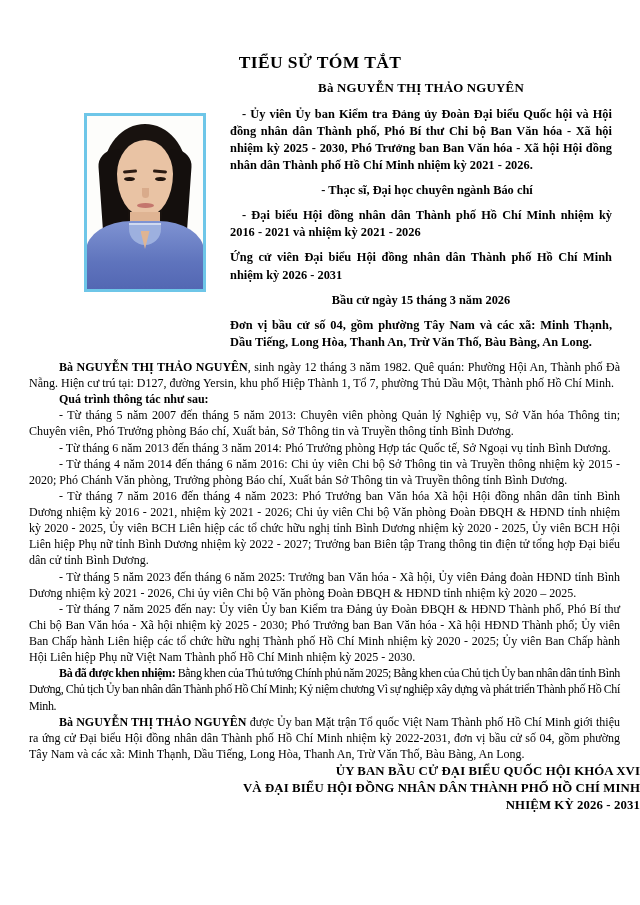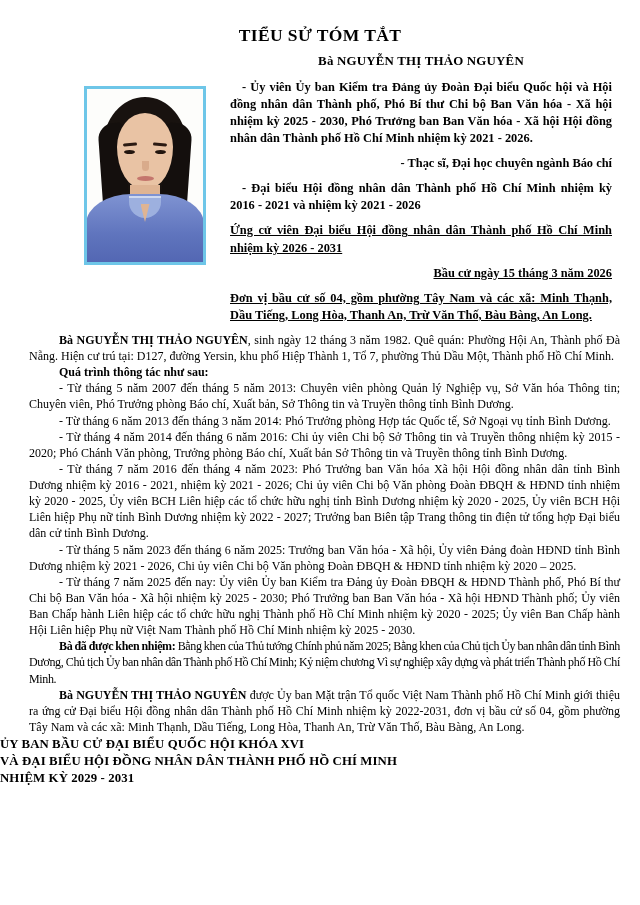--- a/index.html
+++ b/index.html
@@ -24,21 +24,21 @@
     padding: 0;
   }
 
   
   .doc-title {
     text-align: center;
     font-weight: bold;
     font-size: 17.5px;
     letter-spacing: 0.4px;
     margin: 0;
-    padding-top: 25px;
+    padding-top: 52px;
     line-height: 1.25;
   }
 
   
   .top-section {
     position: relative;
     margin-top: 6px;
     min-height: 236px;
   }
 
@@ -196,22 +196,22 @@
     font-size: 12.9px;
     margin-bottom: 1px;
     letter-spacing: 0.2px;
   }
   .rc-p {
     text-align: justify;
     text-justify: inter-word;
     text-indent: 12px;
     margin: 8px;
   }
-  .rc-p.noindent { text-indent: 0; text-decoration: underline; }
-  .rc-p.last-full { text-align: right; }
+  .rc-p.noindent { text-indent: 0; }
+  .rc-p.last-full { text-align: center; }
 
   
   .body-block {
     margin: 0 20px 0 29px;
     font-size: 12px;
     line-height: 1.345;
   }
   .bp {
     margin: 0;
     text-align: justify;
@@ -220,21 +220,21 @@
   }
   .bp b { font-weight: bold; }
   .bp.tight {
     letter-spacing: -0.35px;
     word-spacing: -0.5px;
   }
 
   
   .footer {
     margin-top: 1px;
-    text-align: left;
+    text-align: right;
     font-weight: bold;
     font-size: 12.8px;
     line-height: 1.32;
     letter-spacing: 0.1px;
   }
 </style>
 </head>
 <body>
 
 <div class="page">
@@ -288,16 +288,16 @@
 
     <p class="bp tight"><b>Bà đã được khen nhiệm:</b><span> Bằng khen của Thủ tướng Chính phủ năm 2025; Bằng khen của Chủ tịch Ủy ban nhân dân tỉnh Bình Dương, Chủ tịch Ủy ban nhân dân Thành phố Hồ Chí Minh; Kỷ niệm chương Vì sự nghiệp xây dựng và phát triển Thành phố Hồ Chí Minh.</span></p>
 
     <p class="bp"><b>Bà NGUYỄN THỊ THẢO NGUYÊN</b><span> được Ủy ban Mặt trận Tổ quốc Việt Nam Thành phố Hồ Chí Minh giới thiệu ra ứng cử Đại biểu Hội đồng nhân dân Thành phố Hồ Chí Minh nhiệm kỳ 2022-2031, đơn vị bầu cử số 04, gồm phường Tây Nam và các xã: Minh Thạnh, Dầu Tiếng, Long Hòa, Thanh An, Trừ Văn Thố, Bàu Bàng, An Long.</span></p>
 
   </div>
 
   <div class="footer">
     <div>ỦY BAN BẦU CỬ ĐẠI BIỂU QUỐC HỘI KHÓA XVI</div>
     <div>VÀ ĐẠI BIỂU HỘI ĐỒNG NHÂN DÂN THÀNH PHỐ HỒ CHÍ MINH</div>
-    <div>NHIỆM KỲ 2029 - 2031</div>
+    <div>NHIỆM KỲ 2026 - 2031</div>
   </div>
 
 </div>
 
 </body></html>

